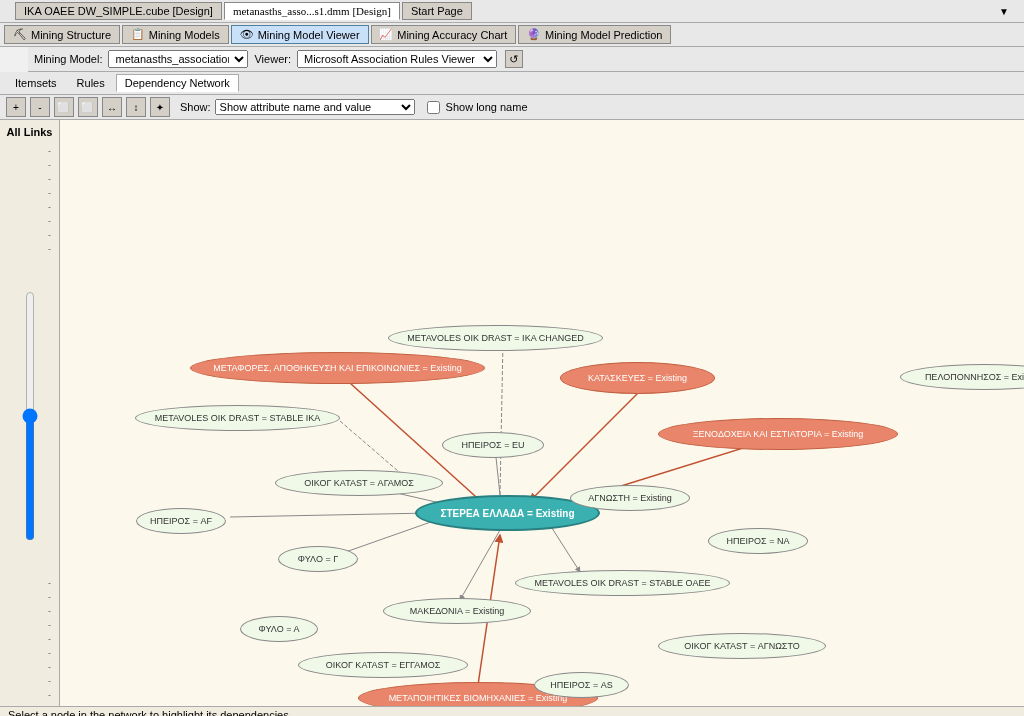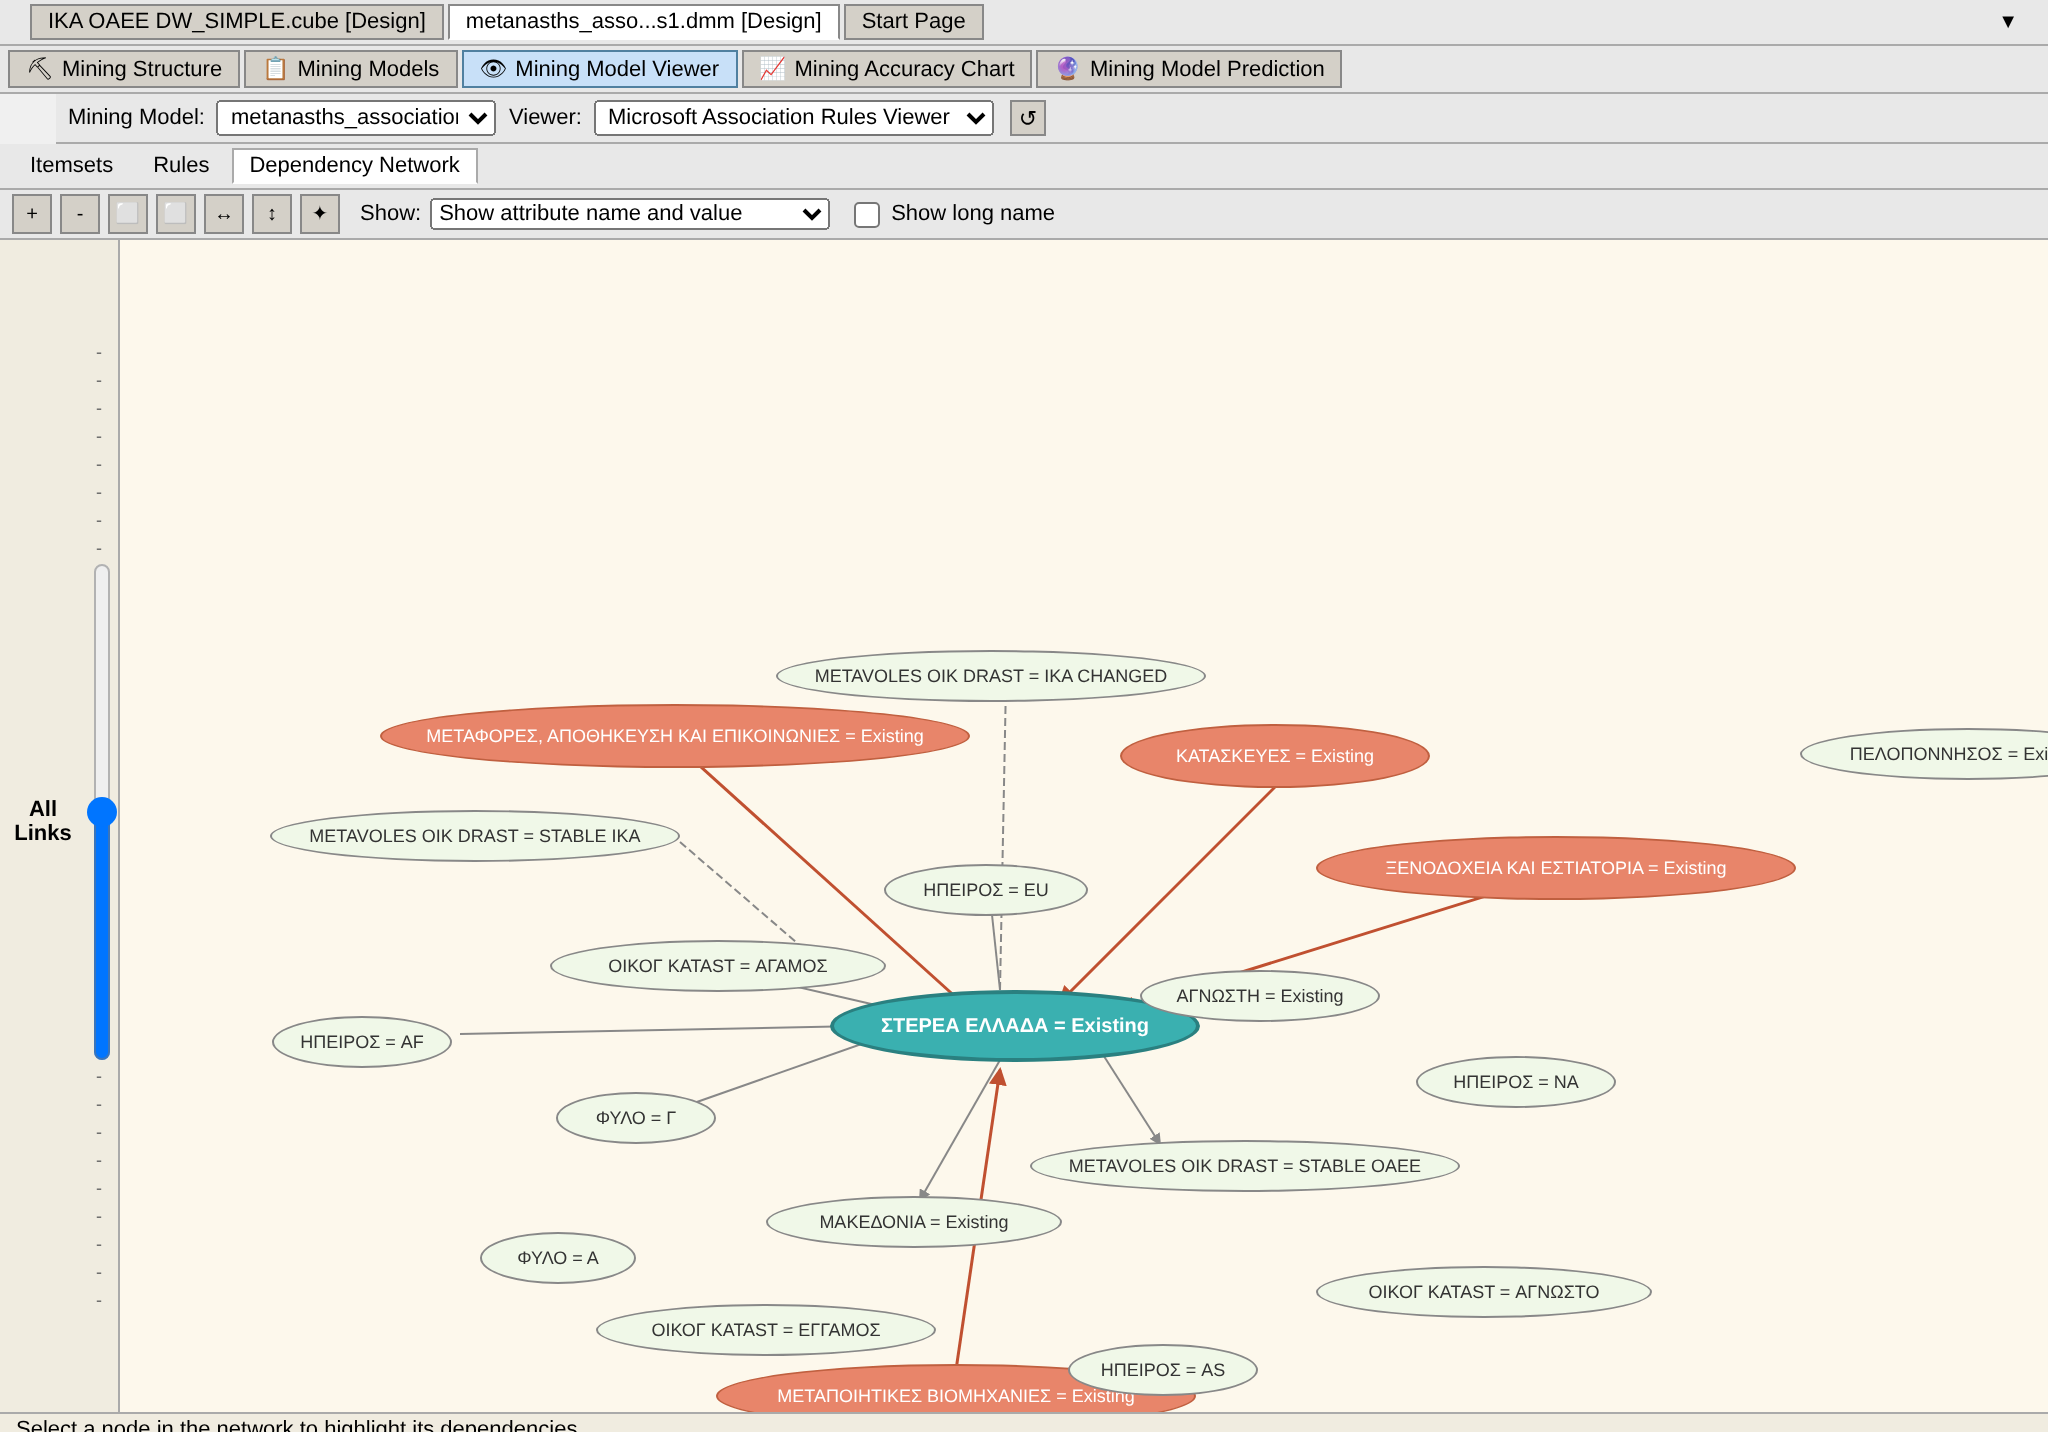--- a/index.html
+++ b/index.html
@@ -17,20 +17,21 @@
     .title-tab {
       background: #d4d0c8;
       border: 1px solid #888;
       padding: 2px 8px;
       margin-right: 2px;
       cursor: pointer;
     }
     .title-tab.active {
       background: #fff;
       border-bottom: 1px solid #fff;
+      font-family: Liberation Serif, serif;
     }
     .title-bar-arrow {
       margin-left: auto;
       font-size: 10px;
       cursor: pointer;
     }
 
     
     .toolbar {
       background: #e8e8e8;
@@ -128,21 +129,21 @@
       display: flex;
       height: calc(100vh - 130px);
     }
 
     
     .sidebar {
       width: 60px;
       background: #f0ece0;
       border-right: 1px solid #aaa;
       display: flex;
-      flex-direction: row;
+      flex-direction: column;
       align-items: center;
       padding: 4px 0;
       overflow: hidden;
     }
     .sidebar-label {
       font-size: 11px;
       font-weight: bold;
       text-align: center;
       margin-bottom: 4px;
       padding: 2px;

